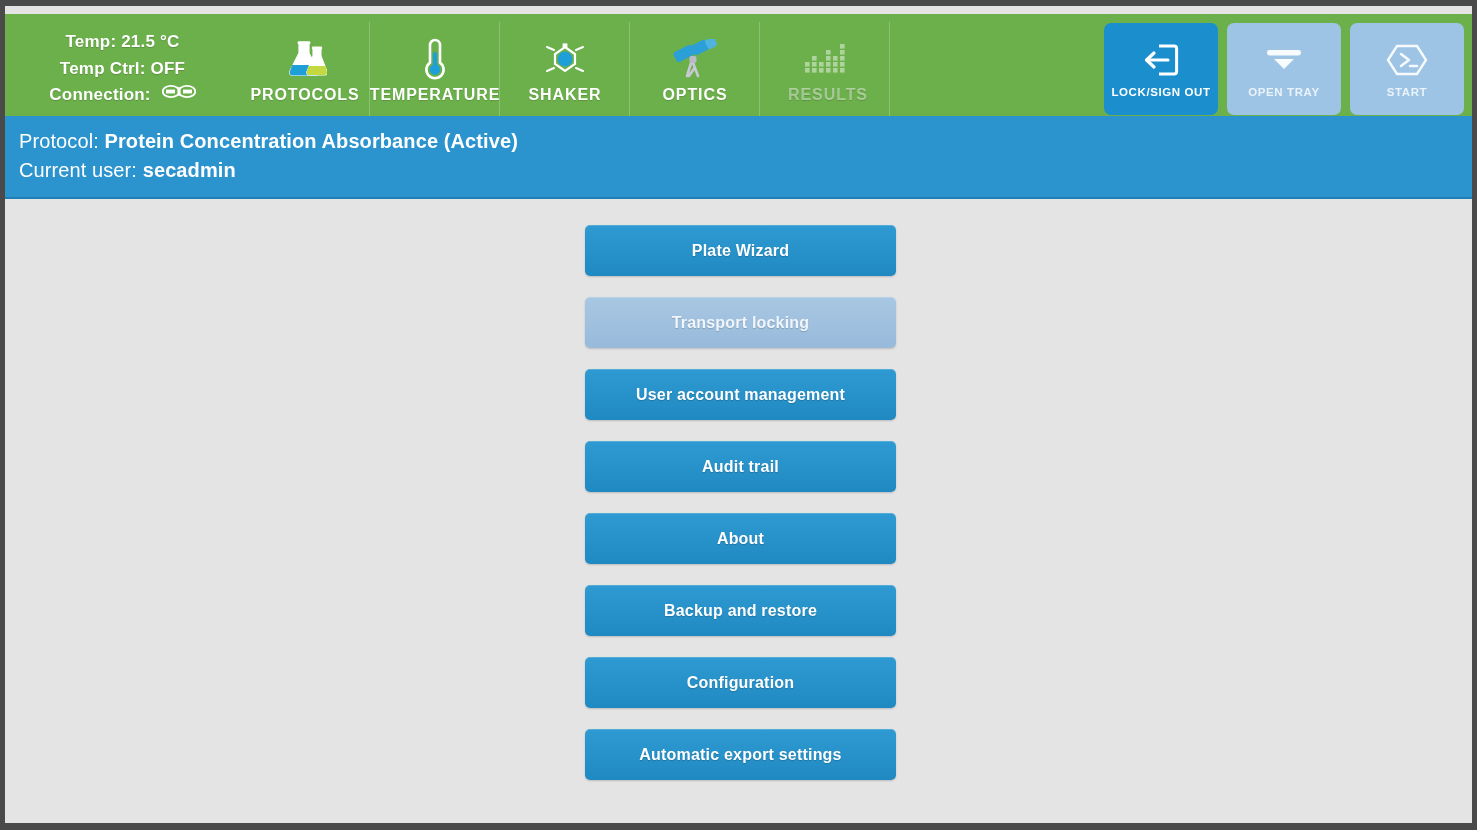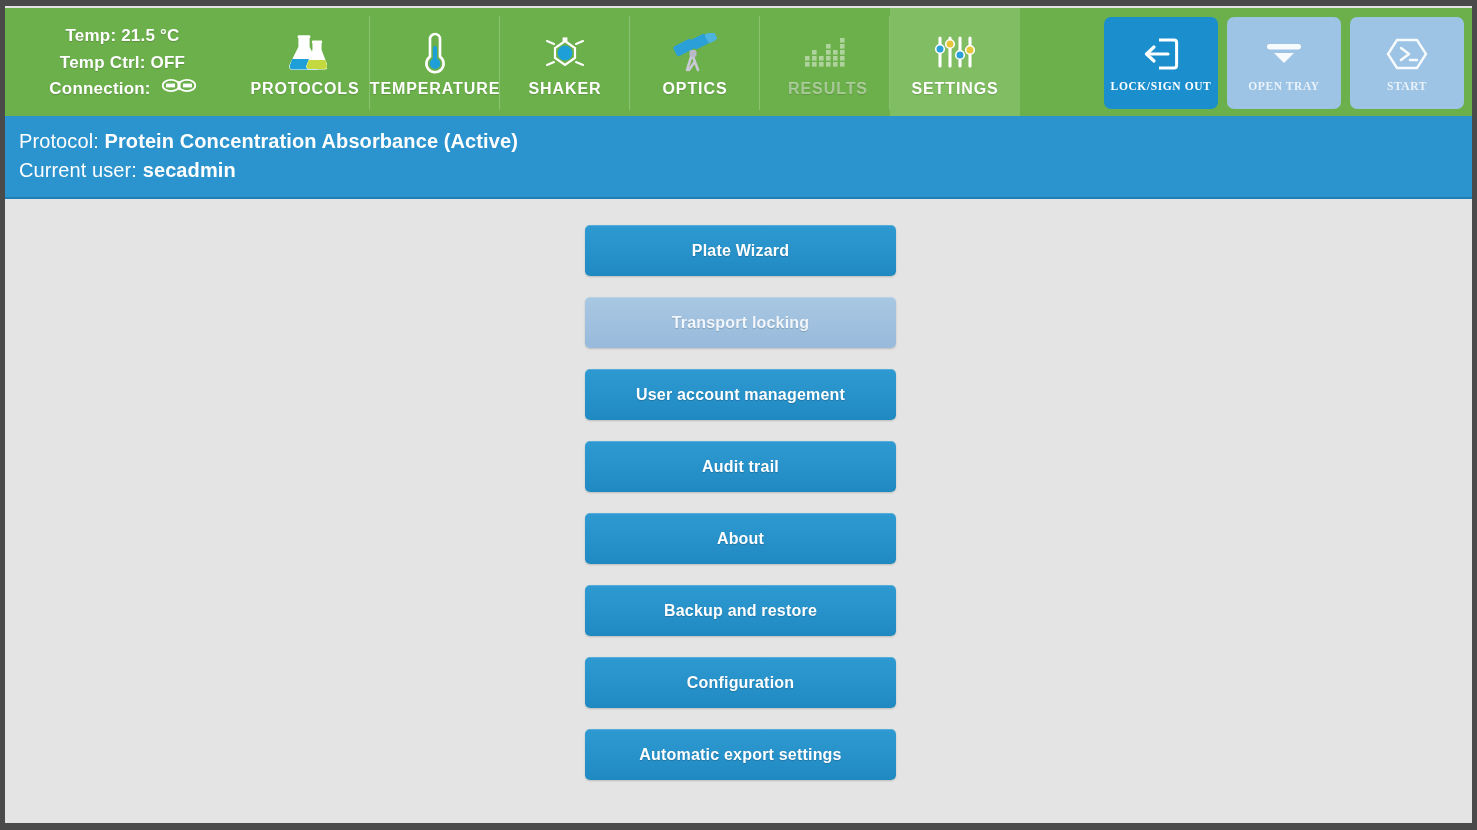--- a/index.html
+++ b/index.html
@@ -24,21 +24,21 @@
     border: 5px solid #4a4a4a;
     border-top-width: 6px;
     border-bottom-width: 7px;
     background: #e4e4e4;
     overflow: hidden;
   }
 
   
   #toolbar {
     position: absolute;
-    left: 0; top: 2px;
+    left: 0; top: 8px;
     width: 1467px;
     height: 110px;
     background: #6cb04b;
     display: flex;
     align-items: stretch;
   }
 
   #status-block {
     width: 235px;
     flex: 0 0 235px;
@@ -120,21 +120,20 @@
     width: 114px;
     height: 92px;
     border-radius: 7px;
     margin-left: 9px;
     display: flex;
     flex-direction: column;
     align-items: center;
     justify-content: center;
     cursor: pointer;
     box-sizing: border-box;
-    font-family: Liberation Serif, serif;
   }
   .abtn.primary { background: #1b8fce; }
   .abtn.dim { background: #9dc4e4; }
   .abtn .aicon {
     height: 40px;
     display: flex;
     align-items: center;
     justify-content: center;
     margin-bottom: 6px;
   }
@@ -337,37 +336,20 @@
               <rect x="37" y="8" width="4.6" height="4.6"></rect>
               <rect x="37" y="14" width="4.6" height="4.6"></rect>
               <rect x="37" y="20" width="4.6" height="4.6"></rect>
               <rect x="37" y="26" width="4.6" height="4.6"></rect>
           </g>
         </svg>
       </div>
       <div class="tlabel">RESULTS</div>
     </div>
 
-    <div class="tab active">
-      <div class="ticon">
-        <svg width="44" height="36" viewBox="0 0 44 36">
-          <g stroke="#ffffff" stroke-width="3.1" stroke-linecap="round">
-            <line x1="7" y1="3" x2="7" y2="31"></line>
-            <line x1="17" y1="3" x2="17" y2="31"></line>
-            <line x1="27" y1="3" x2="27" y2="31"></line>
-            <line x1="37" y1="3" x2="37" y2="31"></line>
-          </g>
-          <circle cx="7" cy="14" r="4.3" fill="#2b9fd8" stroke="#ffffff" stroke-width="1.6"></circle>
-          <circle cx="17" cy="9" r="4.3" fill="#e8c63a" stroke="#ffffff" stroke-width="1.6"></circle>
-          <circle cx="27" cy="20" r="4.3" fill="#2b9fd8" stroke="#ffffff" stroke-width="1.6"></circle>
-          <circle cx="37" cy="15" r="4.3" fill="#e8c63a" stroke="#ffffff" stroke-width="1.6"></circle>
-        </svg>
-      </div>
-      <div class="tlabel">SETTINGS</div>
-    </div>
 
     <div id="toolbar-spacer"></div>
 
     <div id="action-group">
 
       <div class="abtn primary">
         <div class="aicon">
           <svg width="38" height="36" viewBox="0 0 38 36">
             <path d="M17 4 h15 a2.6 2.6 0 0 1 2.6 2.6 v22.8 a2.6 2.6 0 0 1 -2.6 2.6 h-15" fill="none" stroke="#ffffff" stroke-width="3"></path>
             <line x1="26" y1="18" x2="5" y2="18" stroke="#ffffff" stroke-width="3.2" stroke-linecap="round"></line>

